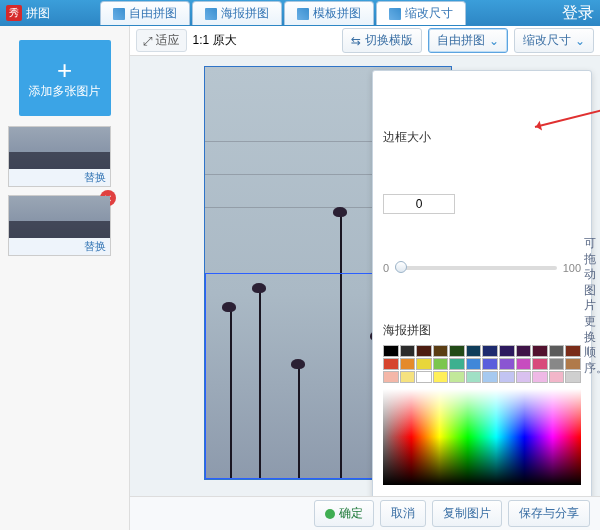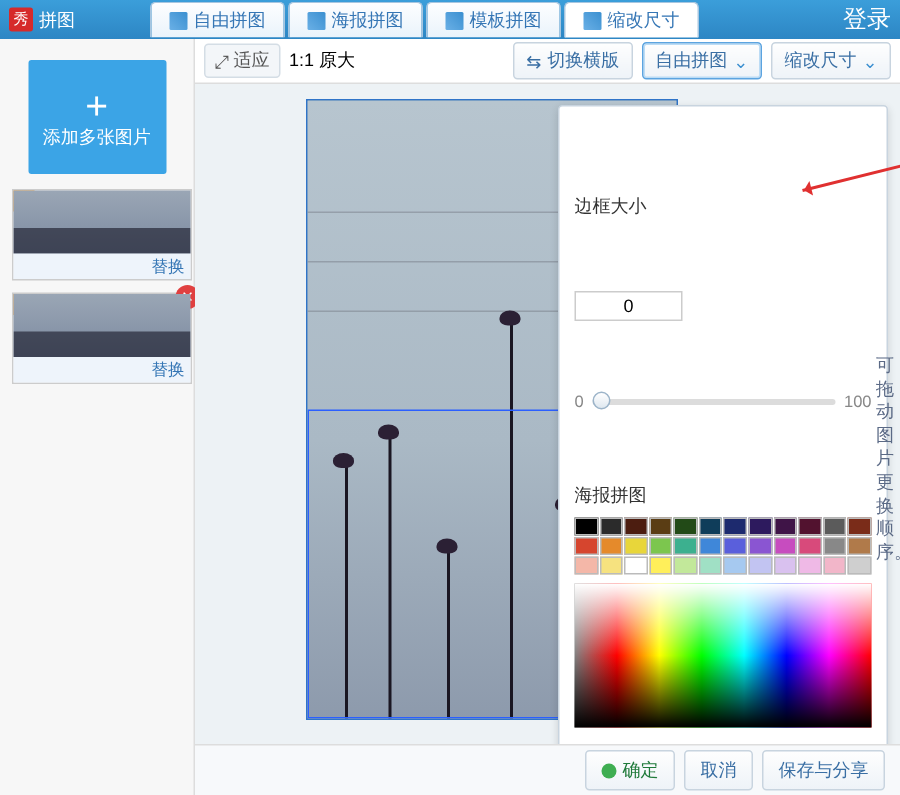--- a/index.html
+++ b/index.html
@@ -13,21 +13,21 @@
 .tab.active { background: #fff; }
 .login { margin-left: auto; font-size: 16px; cursor: pointer; }
 
 .main { display: flex; height: 504px; }
 .sidebar { width: 130px; background: #f7f7f7; border-right: 1px solid #ddd; padding: 8px; }
 .add-btn { width: 92px; height: 76px; margin: 6px auto; background: #3ba4e6; color: #fff; display: flex; flex-direction: column; align-items: center; justify-content: center; cursor: pointer; font-size: 12px; border-radius: 2px; }
 .add-btn .plus { font-size: 26px; line-height: 1; }
 .tip { font-size: 11px; color: #444; margin: 8px 2px; }
 .tip a { color: #2b7fc0; text-decoration: none; }
 .thumbs { margin-top: 10px; }
-.thumb { border: 1px solid #ccc; margin-bottom: 8px; position: relative; width: 120px; }
+.thumb { border: 1px solid #ccc; margin-bottom: 8px; position: relative; width: 103px; }
 .thumb .badge { position: absolute; left: 0; top: 0; width: 14px; height: 14px; background: #f29a28; color: #fff; font-size: 10px; display: flex; align-items: center; justify-content: center; }
 .thumb .img { height: 42px; background: linear-gradient(#9aa6b5,#7c8aa0); position: relative; overflow: hidden; }
 .thumb .img::after { content:""; position:absolute; bottom:0; left:0; right:0; height:40%; background: rgba(20,20,35,.6); }
 .thumb .replace { background: #eef4fb; text-align: right; font-size: 11px; color: #3576b5; padding: 1px 4px; cursor: pointer; }
 .thumb .close { position:absolute; right:-6px; top:-6px; width:16px; height:16px; background:#e04040; color:#fff; border-radius:50%; font-size:10px; display:flex; align-items:center; justify-content:center; cursor:pointer; }
 
 .workarea { flex:1; position:relative; background:#edf2f5; }
 .toolbar { height: 30px; background:#fff; border-bottom:1px solid #ddd; display:flex; align-items:center; padding:0 6px; font-size:12px; gap:6px; }
 .fit-group { display:flex; align-items:center; gap:3px; color:#555; background:#f3f6f9; border:1px solid #d4dde5; border-radius:3px; padding:2px 6px; cursor:pointer;}
 .toolbar .spacer { flex:1; }
@@ -220,15 +220,18 @@
 
 <div class="footer">
   <div class="btn primary">
       <span class="chip" style="background:#3fae52"></span>
       <span>确定</span>
     </div>
   <div class="btn">
       <span>取消</span>
     </div>
   <div class="btn">
+      <span>复制图片</span>
+    </div>
+  <div class="btn">
       <span>保存与分享</span>
     </div>
 </div>
 
 </body></html>

